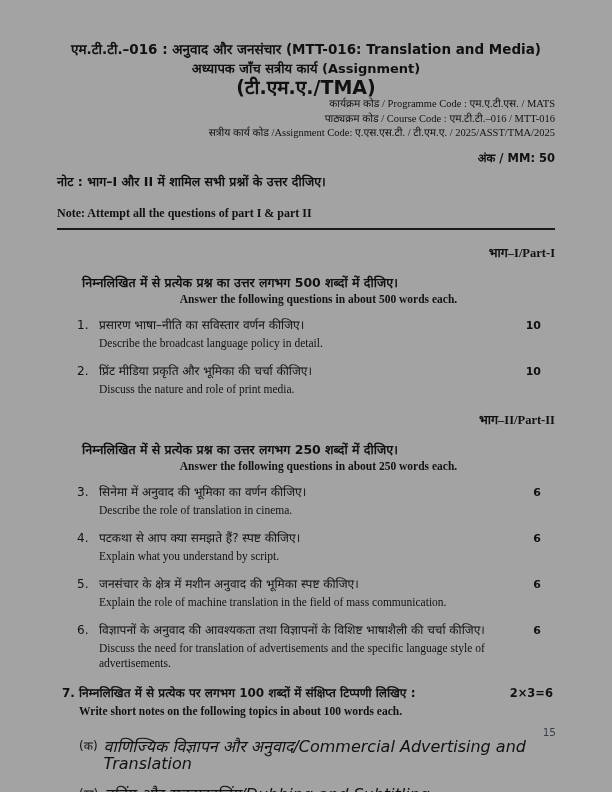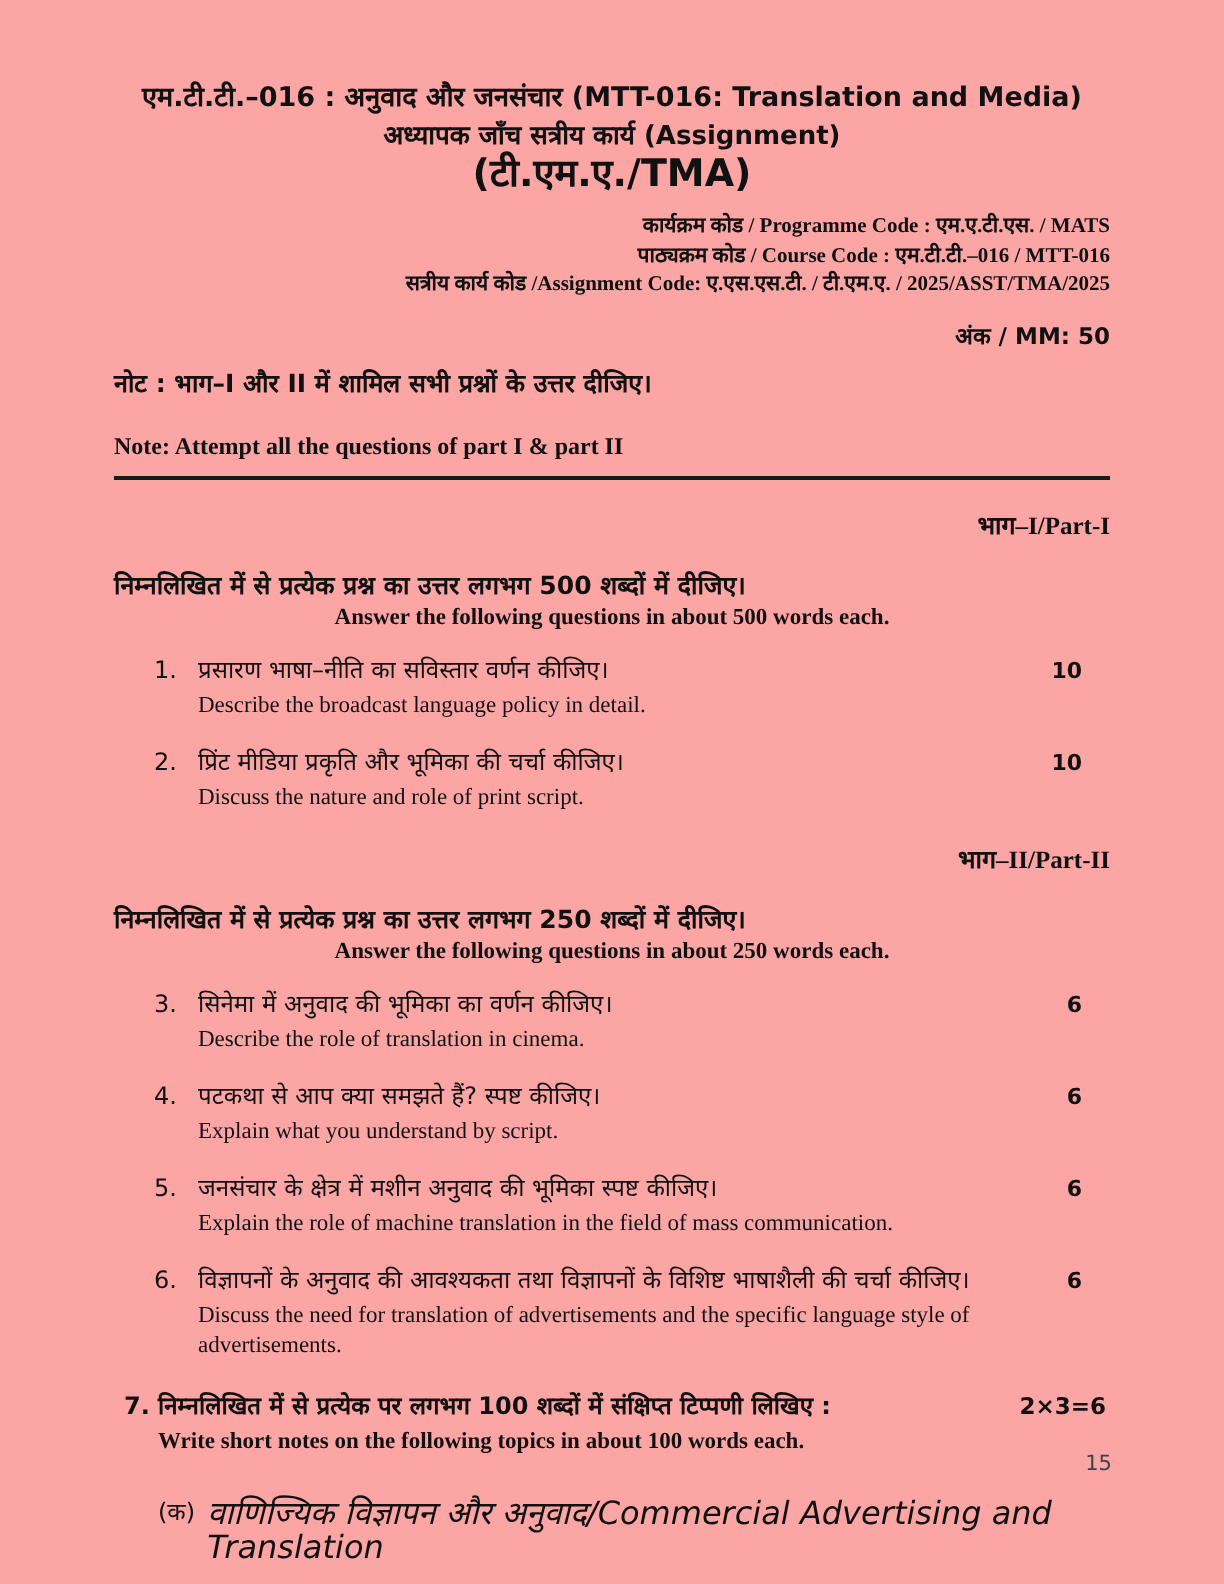--- a/index.html
+++ b/index.html
@@ -2,41 +2,40 @@
 <html lang="hi"><head>
 <meta charset="utf-8">
 <style>
   * { margin: 0; padding: 0; box-sizing: border-box; }
   html, body { background: #ffffff; }
   .page {
     position: relative;
     width: 612px;
     height: 792px;
     margin: 0 auto;
-    background: #fca5a5;
+    background: #a3a3a3;
     color: #111111;
     padding: 40px 57px 0 57px;
     overflow: hidden;
     font-family: "DejaVu Sans", sans-serif;
   }
   .hi { font-family: "DejaVu Sans", sans-serif; }
   .en { font-family: "Liberation Serif", "DejaVu Serif", serif; }
 
   
   .title-block { text-align: center; line-height: 19px; }
   .title-line1 { font-size: 13.5px; font-weight: bold; }
   .title-line2 { font-size: 13px; font-weight: bold; }
   .title-line3 { font-size: 19px; font-weight: bold; }
 
   
   .codes-block {
-    margin-top: 10px;
     text-align: right;
     font-size: 10.5px;
-    font-weight: bold;
+    font-weight: normal;
     line-height: 14.5px;
     font-family: "Liberation Serif", "DejaVu Sans", serif;
   }
   .max-marks {
     margin-top: 9px;
     text-align: right;
     font-size: 11.5px;
     font-weight: bold;
   }
 
@@ -50,21 +49,21 @@
   .note-en { font-size: 12px; font-weight: bold; margin-top: 16px; }
 
   
   .part-heading {
     margin-top: 14px;
     text-align: right;
     font-size: 12.5px;
     font-weight: bold;
     font-family: "Liberation Serif", "DejaVu Sans", serif;
   }
-  .instruction { margin-top: 13px; }
+  .instruction { margin-top: 13px; margin-left: 25px; }
   .instr-hi { font-size: 12.5px; font-weight: bold; line-height: 17px; }
   .instr-en { font-size: 11.5px; font-weight: bold; margin-top: 2px; text-align: center; }
 
   
   .questions { margin-top: 12px; }
   .question { display: flex; padding-left: 20px; margin-bottom: 12px; }
   .q-num { flex: none; width: 22px; font-size: 12px; line-height: 17px; }
   .q-body { flex: 1; min-width: 0; }
   .q-row { display: flex; justify-content: space-between; align-items: flex-start; }
   .q-hi { font-size: 12px; line-height: 17px; }
@@ -149,21 +148,21 @@
       </div>
     </div>
 
     <div class="question">
       <div class="q-num hi">2.</div>
       <div class="q-body">
         <div class="q-row">
           <div class="q-hi hi">प्रिंट मीडिया प्रकृति और भूमिका की चर्चा कीजिए।</div>
           <div class="q-marks hi">10</div>
         </div>
-        <div class="q-en en">Discuss the nature and role of print script.</div>
+        <div class="q-en en">Discuss the nature and role of print media.</div>
       </div>
     </div>
 
   </div>
 
   <div class="part-heading">भाग–II/Part-II</div>
 
   <div class="instruction">
     <div class="instr-hi hi">निम्नलिखित में से प्रत्येक प्रश्न का उत्तर लगभग 250 शब्दों में दीजिए।</div>
     <div class="instr-en en">Answer the following questions in about 250 words each.</div>

